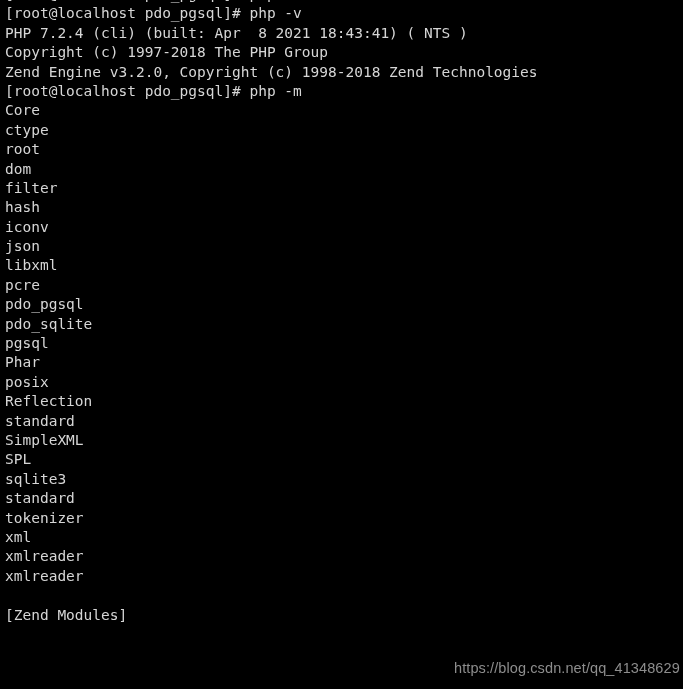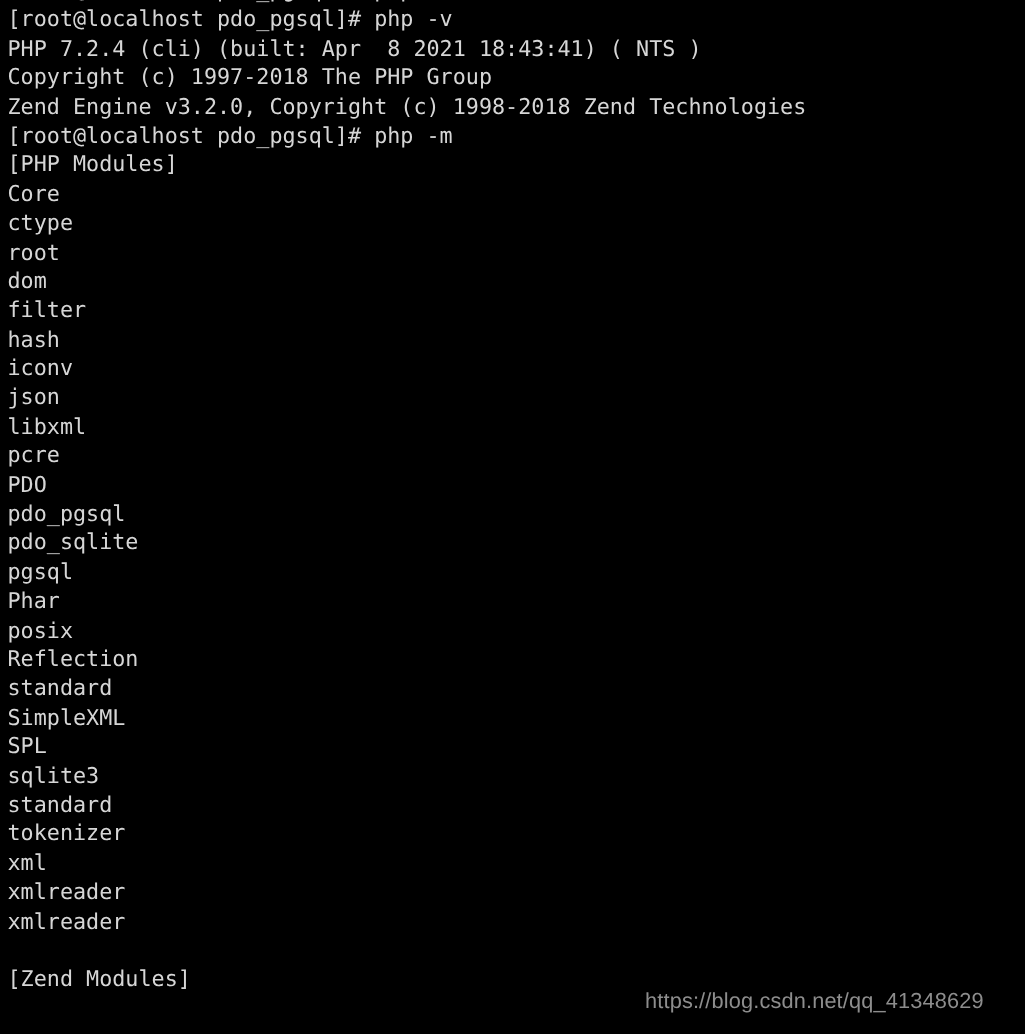--- a/index.html
+++ b/index.html
@@ -46,21 +46,21 @@
     white-space: pre;
     font-family: "DejaVu Sans Mono", "Liberation Mono", monospace;
   }
 
   .line.blank {
     color: transparent;
   }
 
   #watermark {
     position: absolute;
-    left: 430px;
+    left: 454px;
     top: 659px;
     font-family: "Liberation Sans", "DejaVu Sans", sans-serif;
     font-size: 14.5px;
     line-height: 18px;
     color: #8d8d8d;
     white-space: pre;
     letter-spacing: 0.1px;
   }
 </style>
 </head>
@@ -68,33 +68,31 @@
 
 <div id="terminal">
   <div id="scroll">
 
     <span class="line">[root@localhost pdo_pgsql]# php -v</span>
     <span class="line">[root@localhost pdo_pgsql]# php -v</span>
     <span class="line">PHP 7.2.4 (cli) (built: Apr  8 2021 18:43:41) ( NTS )</span>
     <span class="line">Copyright (c) 1997-2018 The PHP Group</span>
     <span class="line">Zend Engine v3.2.0, Copyright (c) 1998-2018 Zend Technologies</span>
     <span class="line">[root@localhost pdo_pgsql]# php -m</span>
-    <span class="line">[PHP Modules]</span>
 
     <span class="line">Core</span>
     <span class="line">ctype</span>
     <span class="line">root</span>
     <span class="line">dom</span>
     <span class="line">filter</span>
     <span class="line">hash</span>
     <span class="line">iconv</span>
     <span class="line">json</span>
     <span class="line">libxml</span>
     <span class="line">pcre</span>
-    <span class="line">PDO</span>
     <span class="line">pdo_pgsql</span>
     <span class="line">pdo_sqlite</span>
     <span class="line">pgsql</span>
     <span class="line">Phar</span>
     <span class="line">posix</span>
     <span class="line">Reflection</span>
     <span class="line">standard</span>
     <span class="line">SimpleXML</span>
     <span class="line">SPL</span>
     <span class="line">sqlite3</span>

